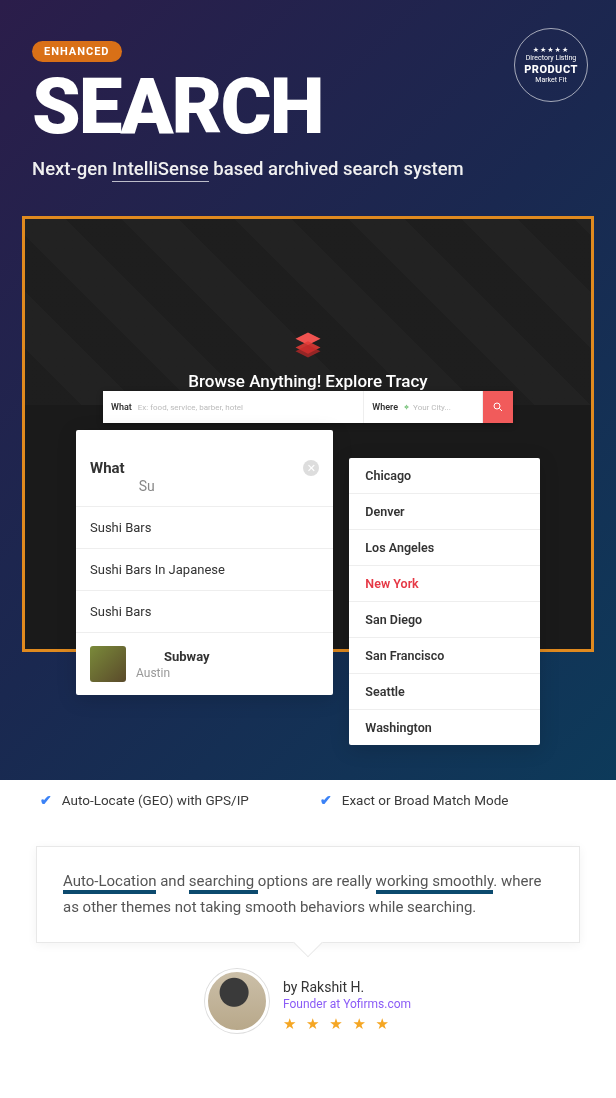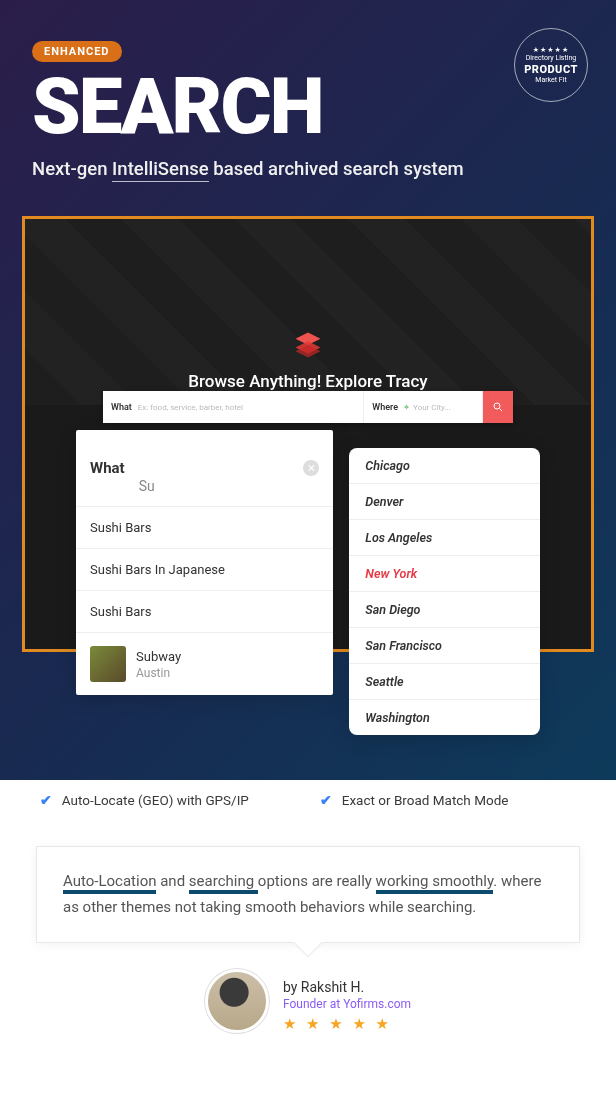--- a/index.html
+++ b/index.html
@@ -130,30 +130,29 @@
     padding: 13px 14px;
     border-top: 1px solid #eee;
     font-size: 13px;
     color: #333;
     display: flex; align-items: center; gap: 10px;
   }
   .dd-row.biz .thumb {
     width: 36px; height: 36px; background: #6b5a3a; border-radius: 3px;
     background-image: linear-gradient(135deg,#7a8a3a,#5a4a2a);
   }
-  .dd-row.biz .meta .name { font-weight: 400; }
+  .dd-row.biz .meta .name { font-weight: 700; margin-left: 28px; }
   .dd-row.biz .meta .city { font-size: 12px; color: #999; margin-top: 2px; }
 
   .dd-where {
     flex: 1;
     background: #fff;
     box-shadow: 0 4px 20px rgba(0,0,0,.15);
-    border-radius: 8px;
-    margin-top: 18px;
-    font-style: italic;
+    border-radius: 2px;
+    margin-top: 28px;
   }
   .dd-where .city-row {
     padding: 10px 16px;
     border-bottom: 1px solid #eee;
     font-size: 12.5px;
     font-weight: 600;
     color: #333;
   }
   .dd-where .city-row:last-child { border-bottom: none; }
   .dd-where .city-row.active { color: #e63946; }

